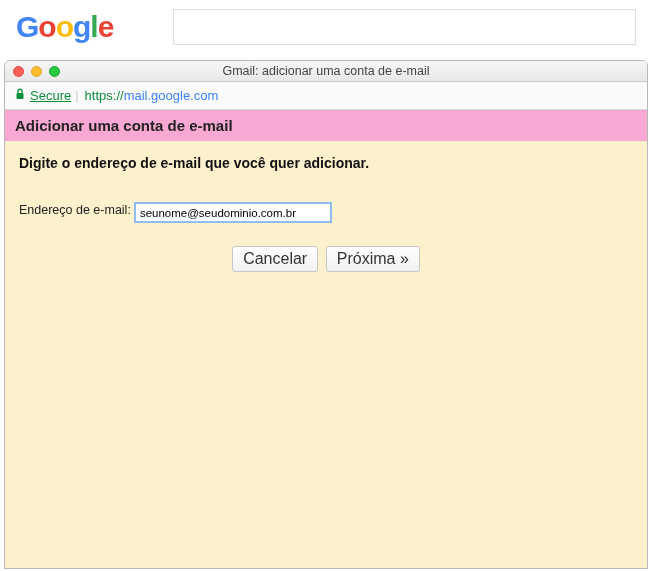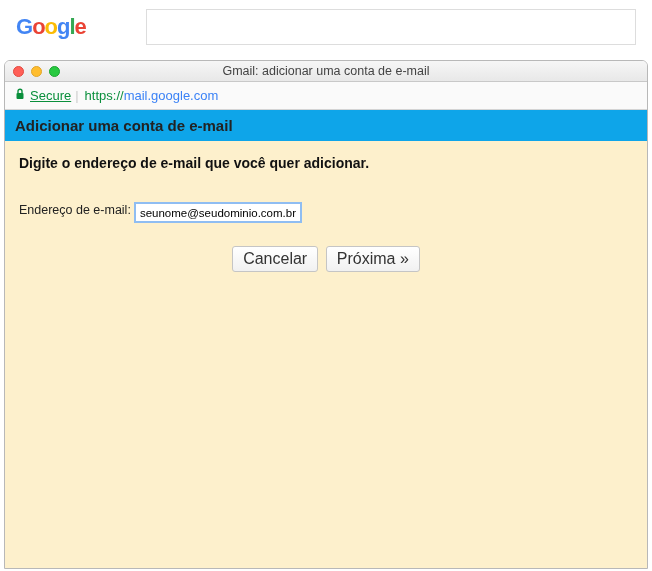--- a/index.html
+++ b/index.html
@@ -12,21 +12,21 @@
       overflow: hidden;
     }
     .top-bar {
       display: flex;
       align-items: center;
       padding: 10px 16px 16px 16px;
       height: 60px;
     }
     .google-logo {
       font-family: Arial, sans-serif;
-      font-size: 22px;
+      font-size: 30px;
       font-weight: bold;
       letter-spacing: -1px;
     }
     .google-logo .g1 { color: #4285F4; }
     .google-logo .o1 { color: #EA4335; }
     .google-logo .o2 { color: #FBBC05; }
     .google-logo .g2 { color: #4285F4; }
     .google-logo .l  { color: #34A853; }
     .google-logo .e  { color: #EA4335; }
     .search-box {
@@ -92,21 +92,21 @@
     .url-scheme { color: #0a8f3c; }
     .url-host { color: #3b82f6; }
     .url-path { color: #888; }
     .content-area {
       flex: 1;
       background: #fdf0cc;
       display: flex;
       flex-direction: column;
     }
     .header-bar {
-      background: #0ea5e9;
+      background: #f9a8d4;
       padding: 7px 10px;
       color: #222;
       font-weight: bold;
       font-size: 15px;
     }
     .form-block {
       padding: 14px 14px;
     }
     .instruction {
       font-size: 14px;
@@ -117,21 +117,21 @@
     .row {
       display: flex;
       margin-bottom: 24px;
     }
     .field-label {
       font-size: 12.5px;
       color: #222;
       margin-right: 4px;
     }
     .text-input {
-      width: 166px;
+      width: 196px;
       height: 19px;
       font-size: 11.5px;
       padding: 1px 4px;
       border: 1px solid #9fbfe6;
       outline: 2px solid #8fbdf2;
       outline-offset: -1px;
       background: #fff;
       color: #000;
     }
     .button-row {

